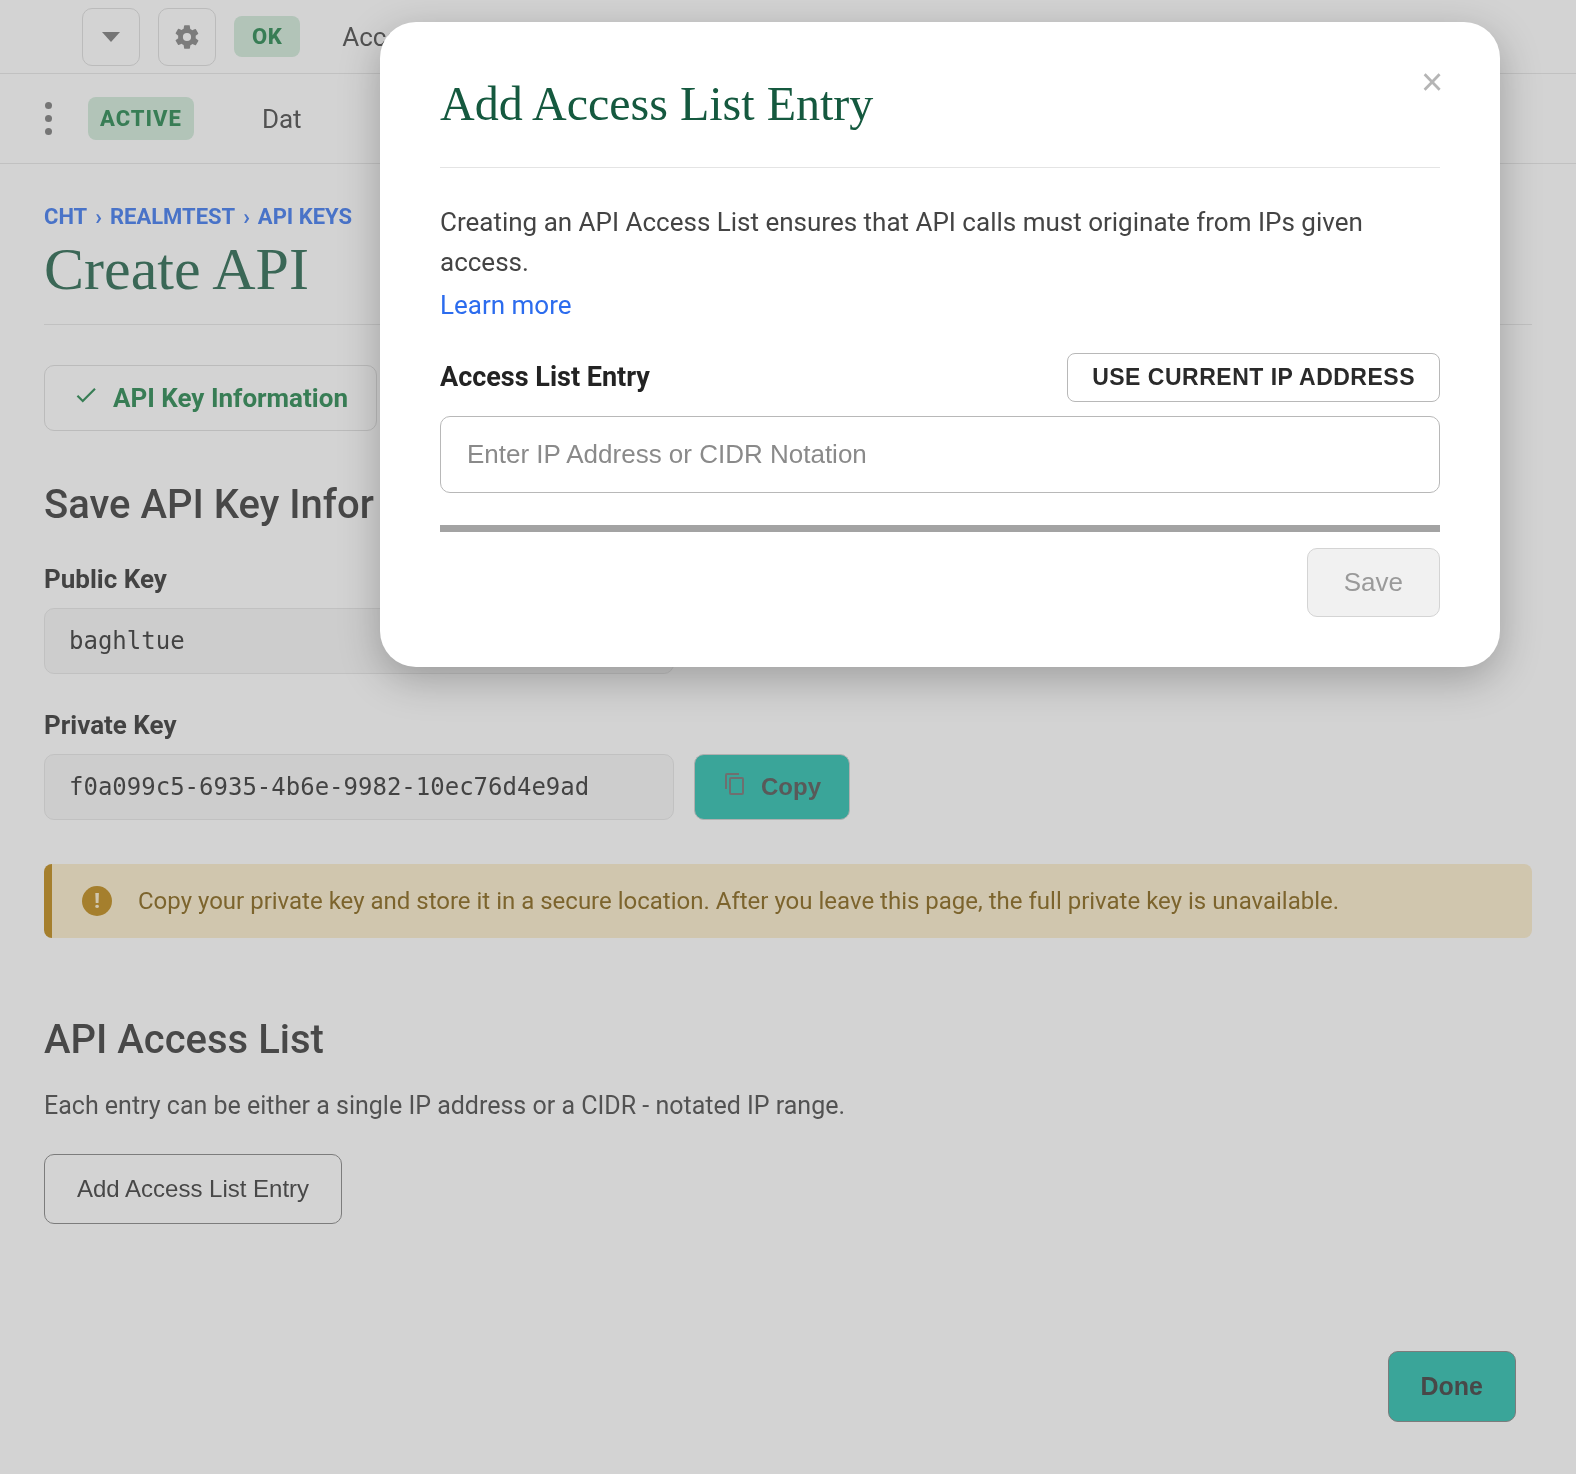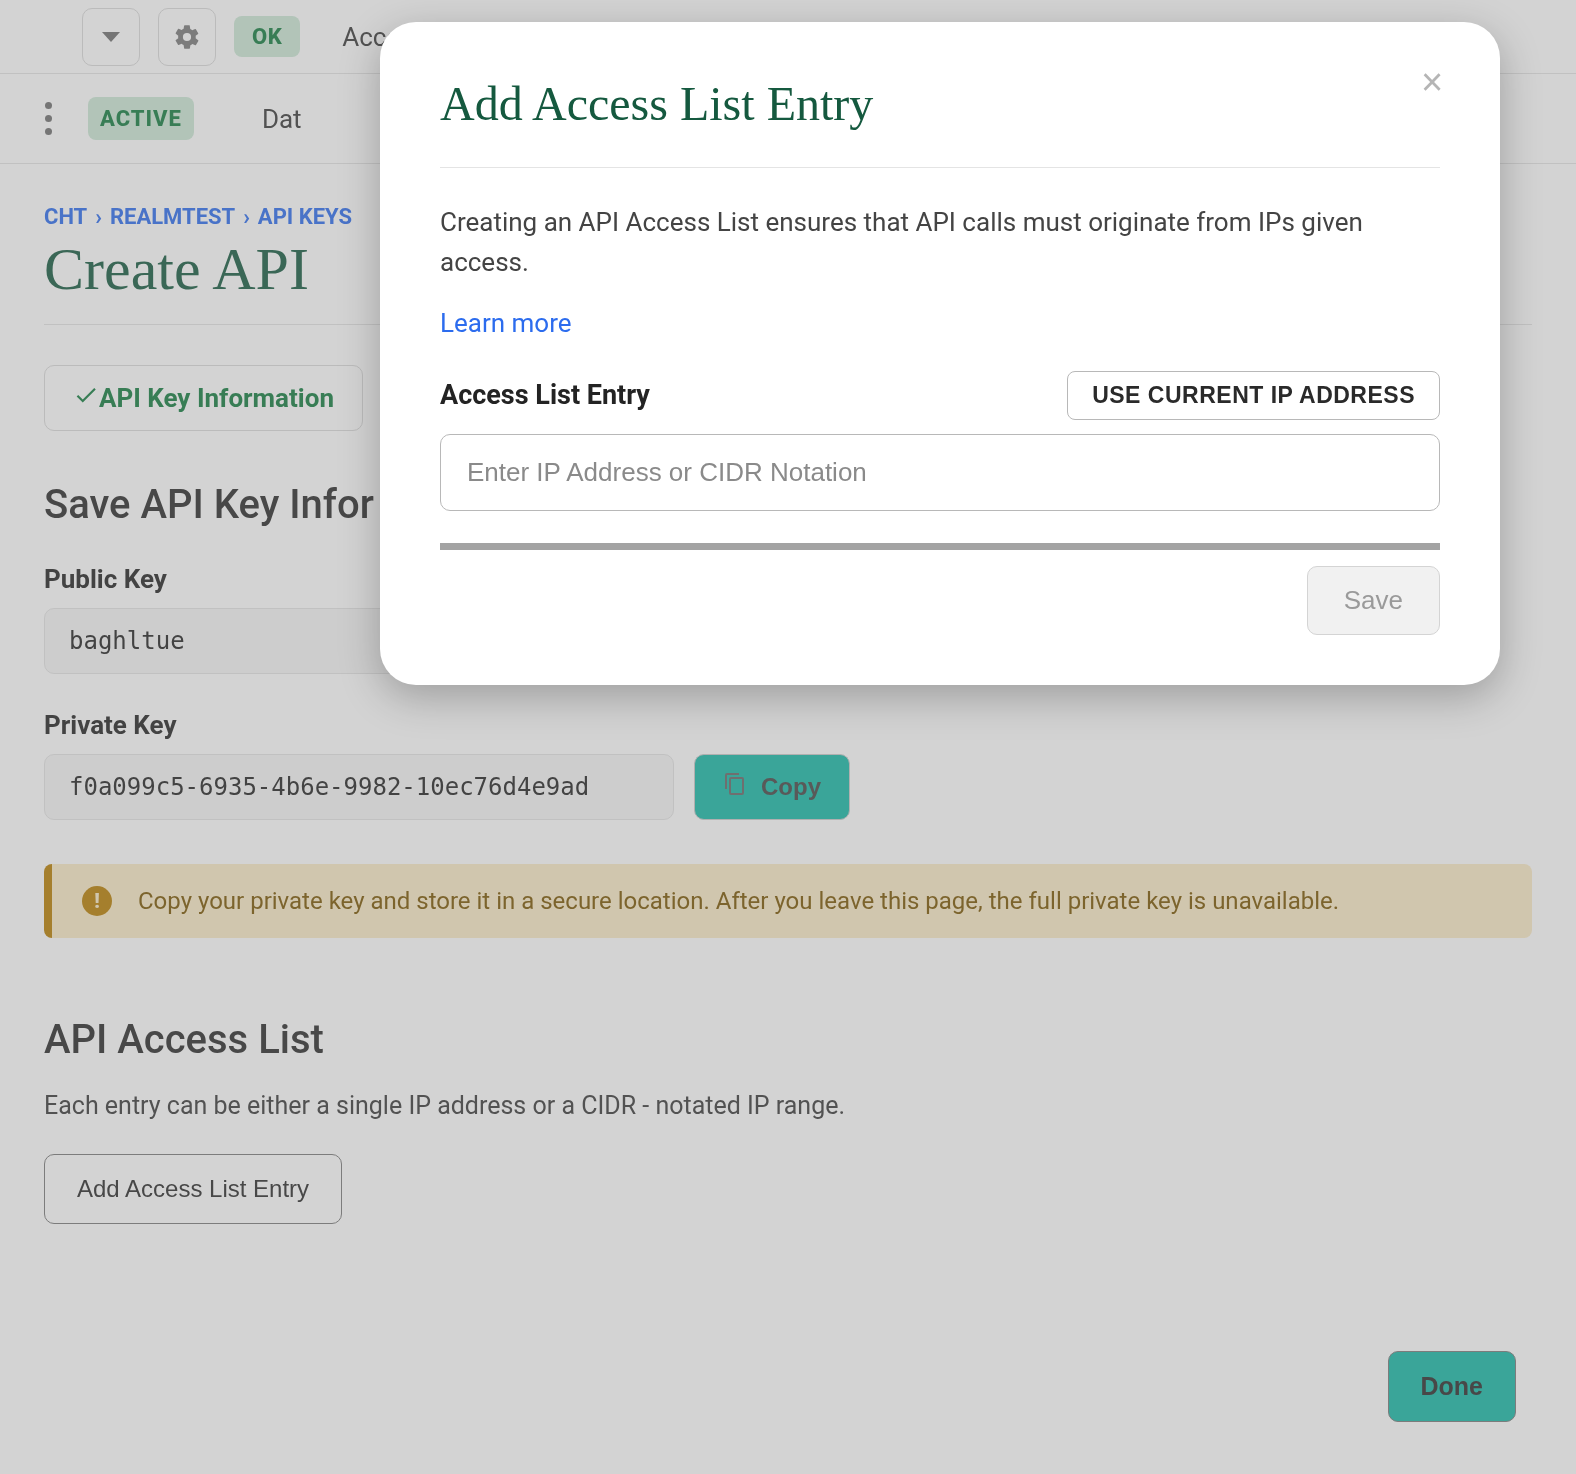--- a/index.html
+++ b/index.html
@@ -63,21 +63,21 @@
     .breadcrumb .sep { color:#2C6CEE; font-weight:700;}
     h1.page-title {
       font-size:60px; font-weight:500; color:#15593F;
       font-family: Georgia, 'Times New Roman', serif;
       margin-top:6px; padding-bottom:20px;
       border-bottom:1px solid #E4E4E4;
     }
 
     .section-pill {
       margin-top:40px;
-      display:inline-flex; align-items:center; 
+      display:inline-flex; align-items:center; gap:14px;
       border:1px solid #DADADA; border-radius:10px;
       padding:16px 28px; font-size:26px; font-weight:700; color:#117C3E;
     }
     .check-icon svg { width:26px;height:26px; fill:#117C3E; }
 
     h2.save-title { margin-top:50px; font-size:40px; font-weight:500; color:#2A2A2A; }
 
     .field-label { margin-top:36px; font-size:26px; font-weight:700; color:#232323; }
     .field-row { margin-top:14px; display:flex; gap:20px; align-items:stretch; }
     .key-input {
@@ -133,21 +133,21 @@
       width:40px;height:40px; color:#B5B5B5; font-size:38px;
       background:none;border:none; line-height:1;
       display:flex;align-items:center;justify-content:center;
     }
     .modal-title {
       font-family: Georgia,'Times New Roman',serif;
       font-size:48px; font-weight:500; color:#15593F;
       padding-bottom:36px; border-bottom:1px solid #E4E4E4;
     }
     .modal-desc { margin-top:34px; font-size:26px; color:#444; line-height:1.55; max-width: 960px;}
-    .learn-link { color:#2C6CEE; text-decoration:none; display:inline-block; margin-top:20px; font-size:26px;}
+    .learn-link { color:#2C6CEE; text-decoration:none; display:inline-block; margin-top:2px; font-size:26px;}
     .modal-field-row {
       margin-top:28px; display:flex; justify-content:space-between; align-items:center;
     }
     .modal-field-label { font-size:27px; font-weight:700; color:#232323;}
     .use-ip-btn {
       border:1px solid #B8B8B8; border-radius:8px; background:#fff;
       padding:10px 24px; font-size:23px; font-weight:800; letter-spacing:0.5px;
       color:#2A2A2A;
     }
     .modal-input {

